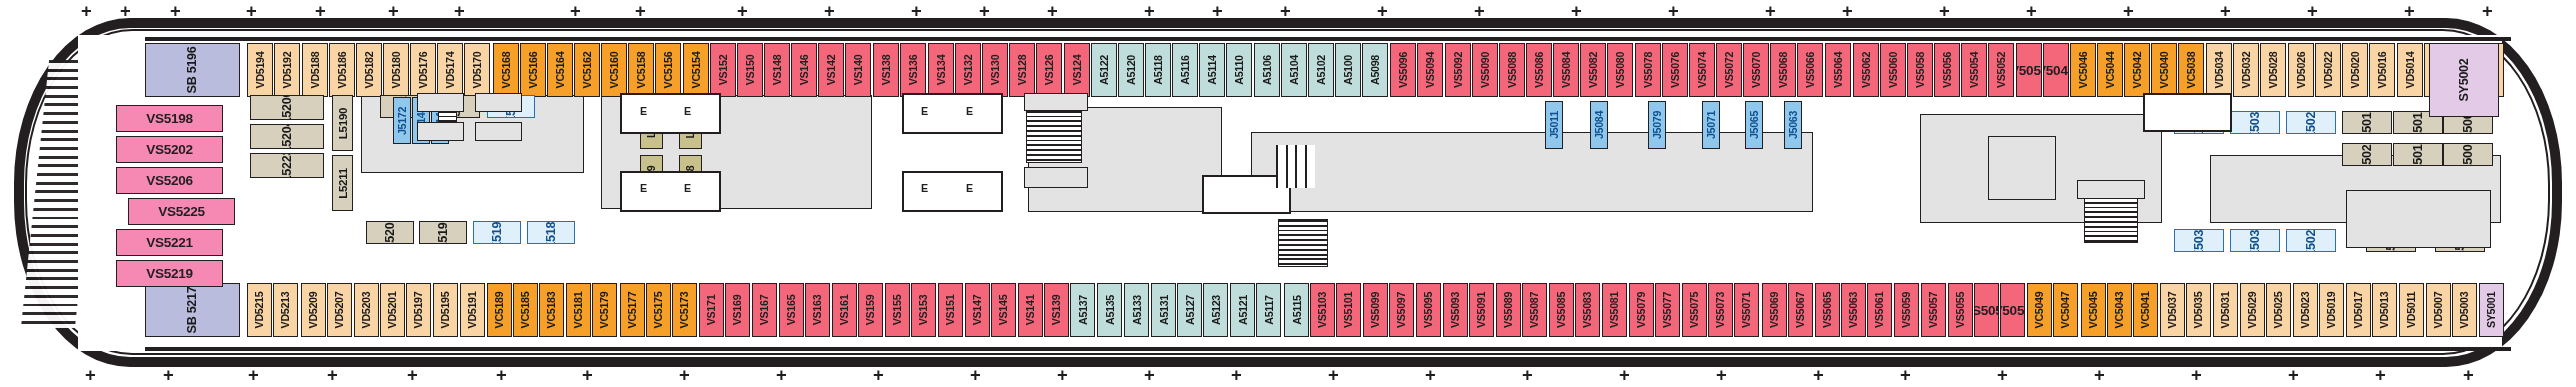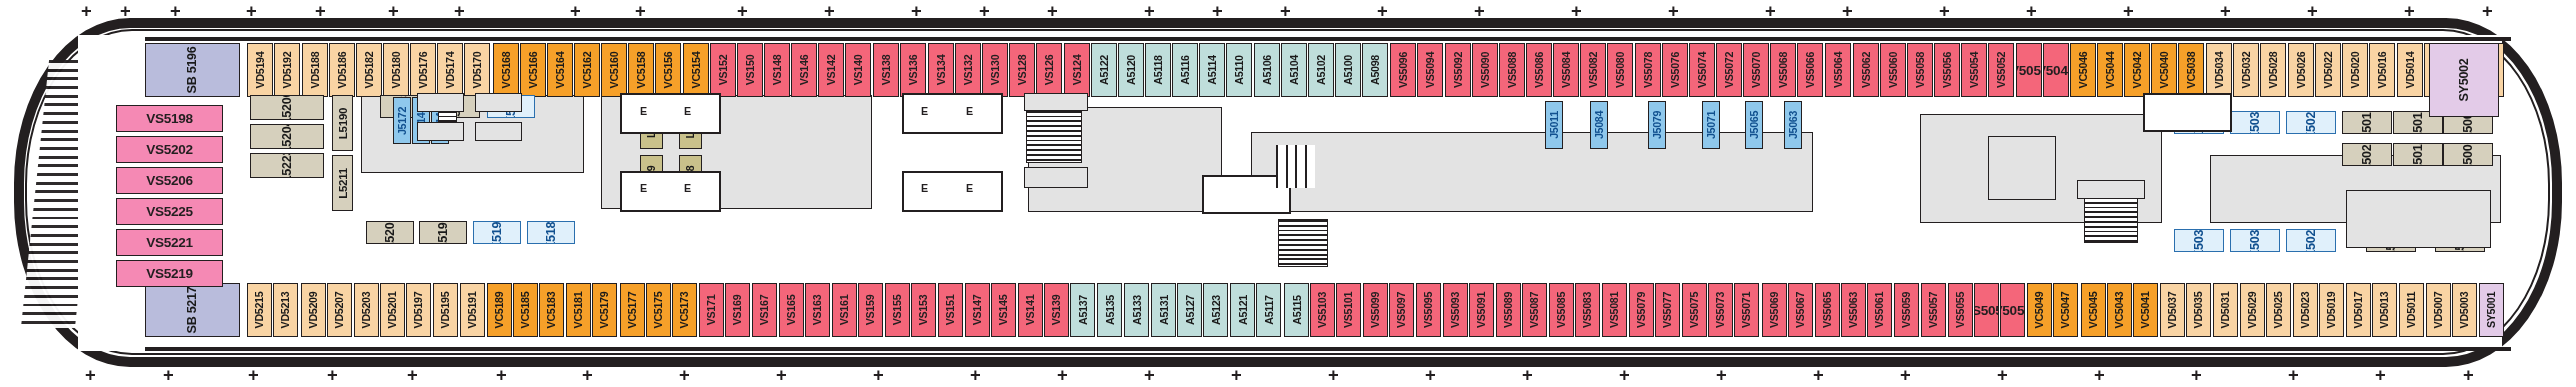--- a/index.html
+++ b/index.html
@@ -79,21 +79,21 @@
   <div id="bow-col">
       <div class="cell c-vs-pink" style="left: 116px; top: 105px; width: 107px; height: 27px; font-size: 13.6px;">
         <span>VS5198</span>
       </div>
       <div class="cell c-vs-pink" style="left: 116px; top: 136px; width: 107px; height: 27px; font-size: 13.6px;">
         <span>VS5202</span>
       </div>
       <div class="cell c-vs-pink" style="left: 116px; top: 167px; width: 107px; height: 27px; font-size: 13.6px;">
         <span>VS5206</span>
       </div>
-      <div class="cell c-vs-pink" style="left: 116px; top: 198px; width: 107px; height: 27px; font-size: 13.6px;">
+      <div class="cell c-vs-pink" style="left: 128px; top: 198px; width: 107px; height: 27px; font-size: 13.6px;">
         <span>VS5225</span>
       </div>
       <div class="cell c-vs-pink" style="left: 116px; top: 229px; width: 107px; height: 27px; font-size: 13.6px;">
         <span>VS5221</span>
       </div>
       <div class="cell c-vs-pink" style="left: 116px; top: 260px; width: 107px; height: 27px; font-size: 13.6px;">
         <span>VS5219</span>
       </div>
     </div>
 

